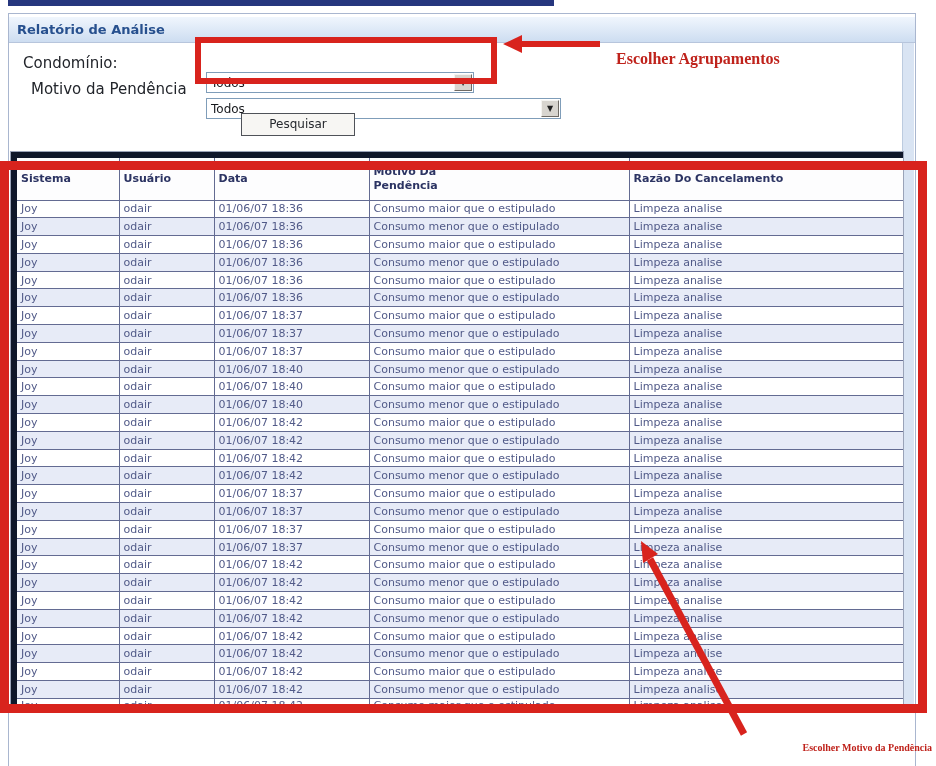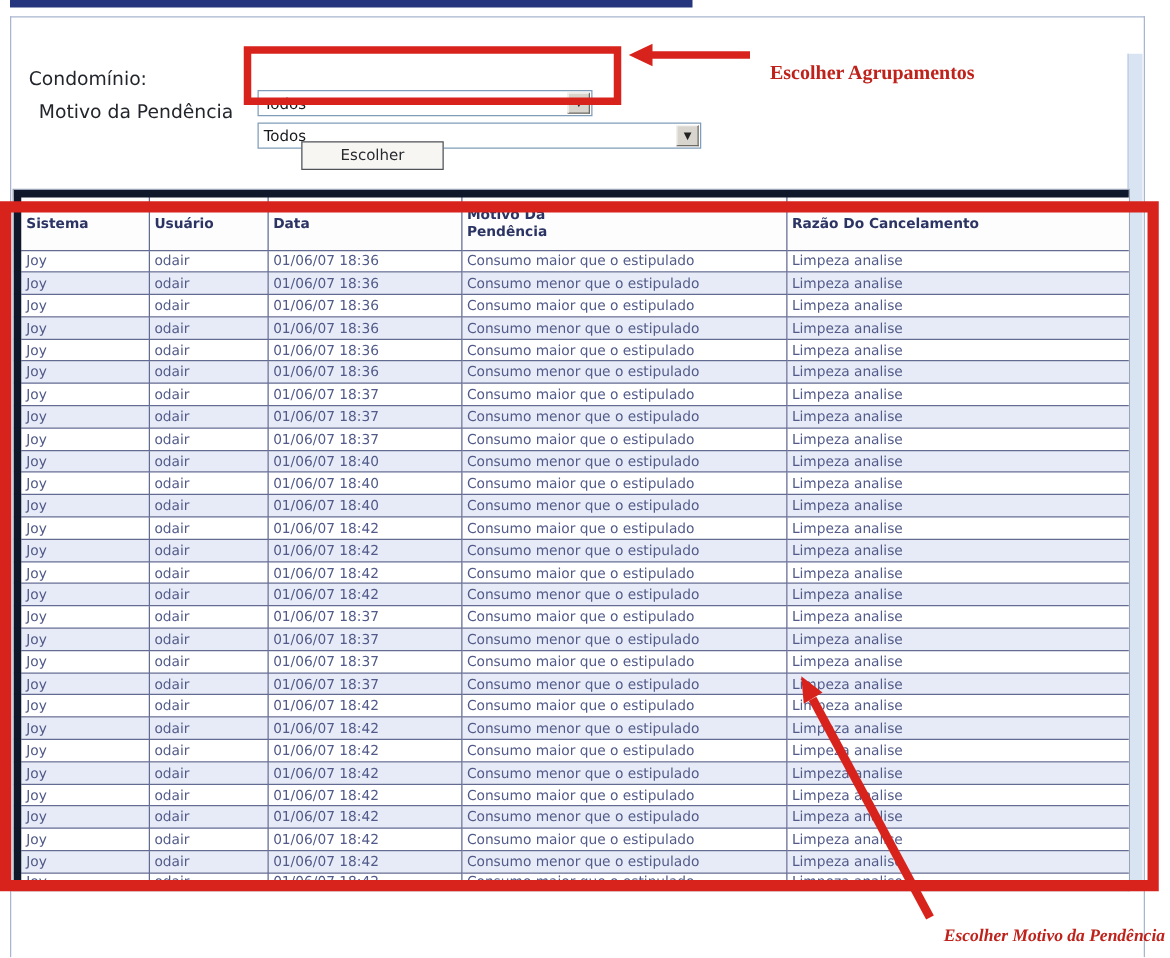--- a/index.html
+++ b/index.html
@@ -76,46 +76,49 @@
   tr.even td { background: #e7ebf7; }
   .redbox { position: absolute; border-style: solid; border-color: var(--ann-red); z-index: 40; pointer-events: none; }
   .redbox1 { left: 195px; top: 37px; width: 302px; height: 47px; border-width: 6px; }
   .redbox2 { left: 0px; top: 161px; width: 927px; height: 552px; border-width: 9px; }
   .arrows { position: absolute; left: 0; top: 0; z-index: 50; pointer-events: none; }
   .ann-text {
     position: absolute; z-index: 60; color: #bf221b; font-weight: bold;
     font-family: "Liberation Serif", "DejaVu Serif", serif; white-space: nowrap;
   }
   .ann1 { left: 616px; top: 25px; font-size: 16px; margin-top: 25px; }
-  .ann2 { right: 4px; top: 742px; font-size: 14px; font-style: italic; }
+  .ann2 { right: 4px; top: 742px; font-size: 10px; }
 </style>
 </head>
 <body>
 
 <div class="screen">
 
   <div class="top-navy-bar"></div>
 
   <div class="panel">
+    <div class="panel-header">
+      <span>Relatório de Análise</span>
+    </div>
 
     <div class="right-strip"></div>
 
     <span class="form-label lbl-condominio">Condomínio:</span>
     <div class="select sel-condominio">
       <span class="sel-val">Todos</span>
       <span class="sel-btn">▼</span>
     </div>
 
     <span class="form-label lbl-motivo">Motivo da Pendência</span>
     <div class="select sel-motivo">
       <span class="sel-val">Todos</span>
       <span class="sel-btn">▼</span>
     </div>
 
-    <button class="search-btn">Escolher</button>
+    <button class="search-btn">Pesquisar</button>
 
     <div class="table-wrap">
       <table class="report">
         <colgroup>
           <col class="c1">
             <col class="c2">
             <col class="c3">
             <col class="c4">
             <col class="c5">
         </colgroup>

